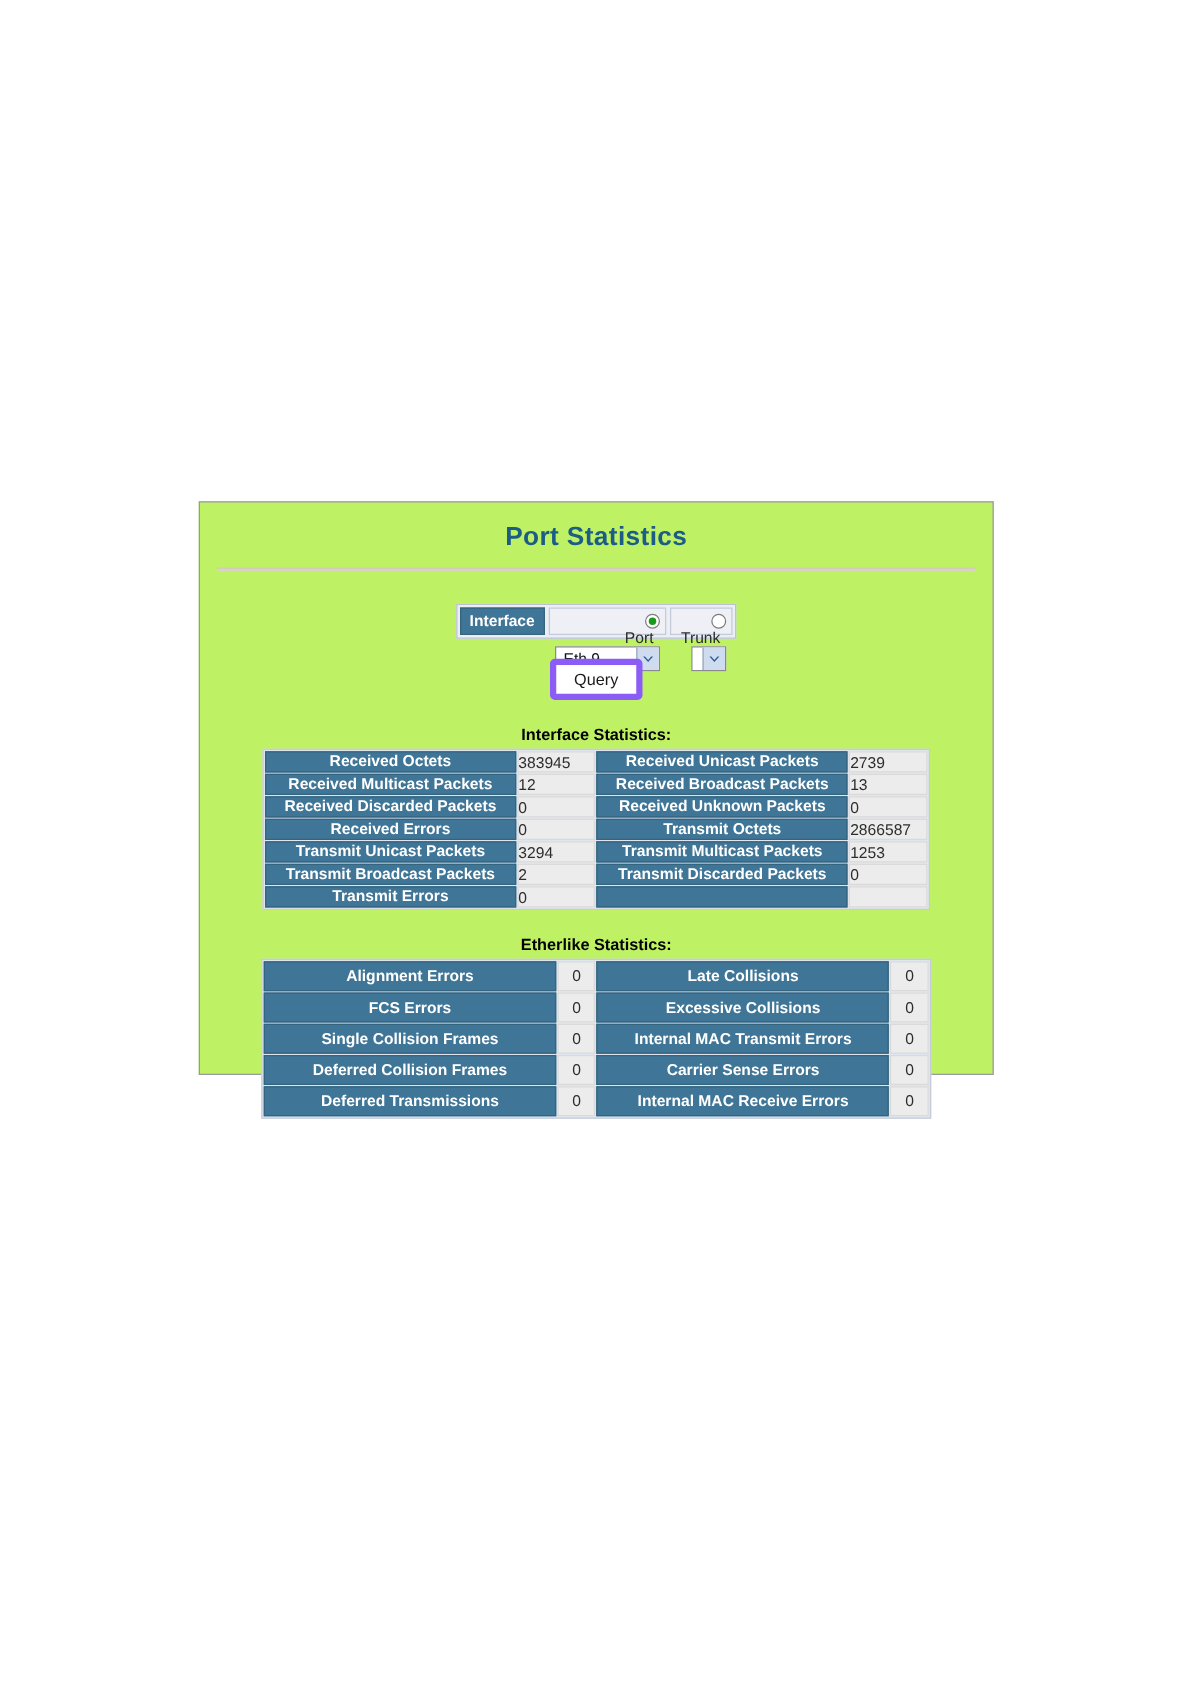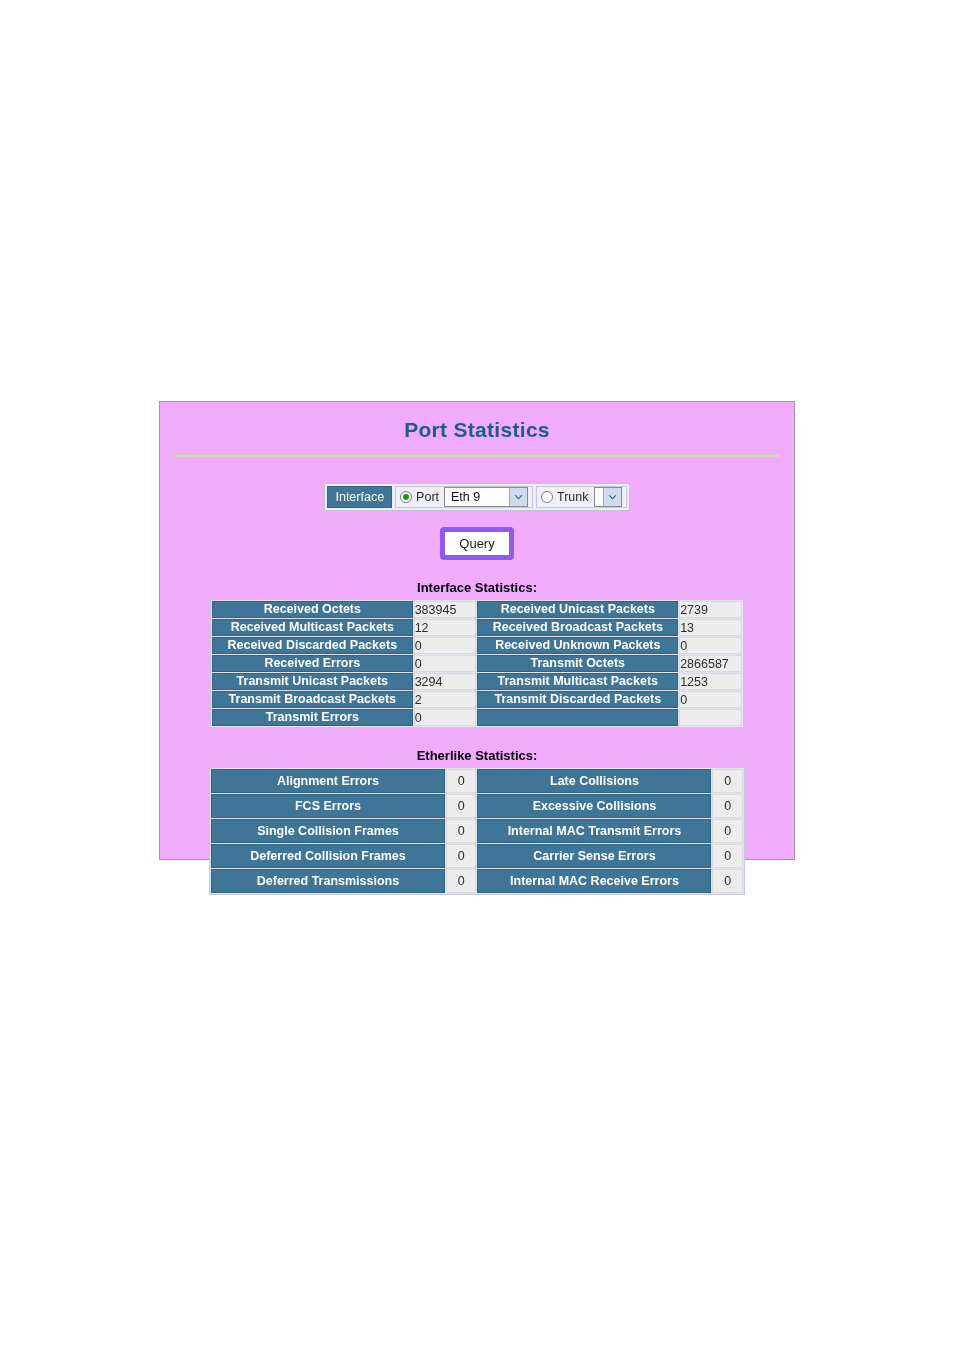--- a/index.html
+++ b/index.html
@@ -18,21 +18,21 @@
     overflow: hidden;
   }
 
   
   .panel {
     position: absolute;
     left: 159px;
     top: 401px;
     width: 636px;
     height: 459px;
-    background: #f0abfc;
+    background: #bef264;
     border: 1px solid #9a9a9a;
     box-sizing: border-box;
   }
 
   .panel-title {
     text-align: center;
     font-size: 21px;
     font-weight: bold;
     color: #1c5c87;
     letter-spacing: 0.3px;
@@ -60,36 +60,37 @@
     background: #eceef3;
     padding: 2px;
     height: 28px;
     box-sizing: border-box;
   }
 
   .iface-label {
     background: #3f7596;
     color: #ffffff;
     font-size: 12.5px;
-    font-weight: normal;
+    font-weight: bold;
     display: flex;
     align-items: center;
     padding: 0 7px;
     border: 1px solid #35647f;
     box-sizing: border-box;
   }
 
   .iface-group {
     display: flex;
-    align-items: center;
+    align-items: flex-end;
     border: 1px solid #c2cbdb;
     background: #eef0f5;
     margin-left: 3px;
     padding: 4px 4px;
     box-sizing: border-box;
+    flex-direction: column;
   }
 
   .radio {
     width: 12px;
     height: 12px;
     border-radius: 50%;
     border: 1px solid #7d7d7d;
     background: #ffffff;
     display: inline-block;
     position: relative;

